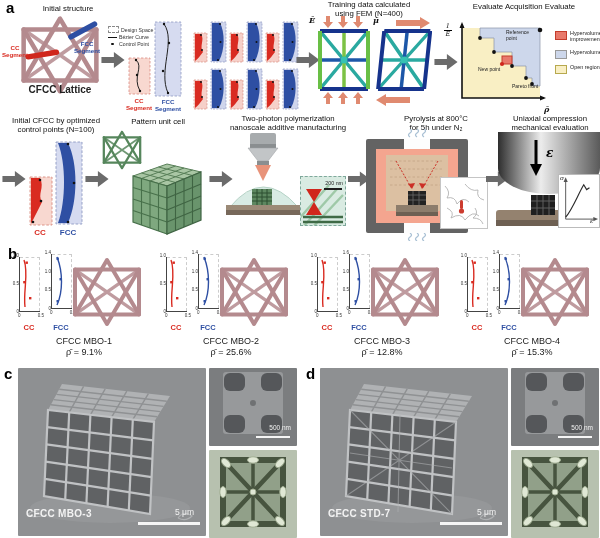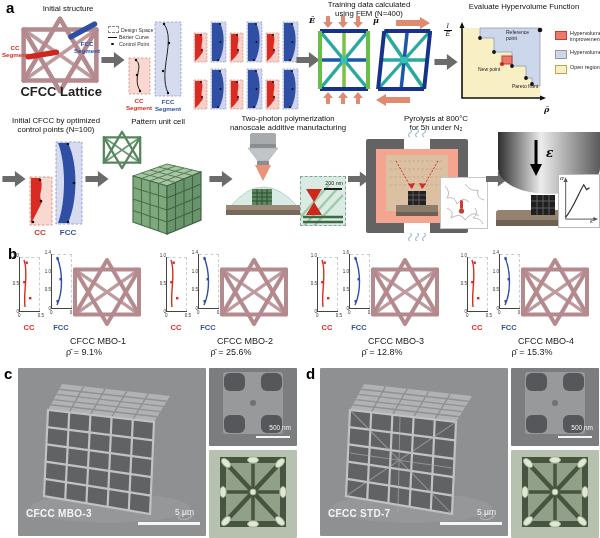--- a/index.html
+++ b/index.html
@@ -27,21 +27,21 @@
   .acq-lg-tx{font-size:5.4px;line-height:1.15;color:#222;white-space:pre-line}
   
   .bgroup{position:absolute;top:247px;width:148px;height:113px}
   .miniplot{position:absolute;width:20px;height:54px;border-left:1px solid #444;border-bottom:1px solid #444}
   .mp-dash{position:absolute;inset:0;border:1px dashed #ccc;border-left:none;border-bottom:none}
   .mp-svg{position:absolute;inset:0;width:100%;height:100%}
   .mp-yt{position:absolute;left:-11px;top:-3px;height:calc(100% + 6px);width:10px;display:flex;flex-direction:column;justify-content:space-between;font-size:4.5px;text-align:right;color:#333;line-height:1}
   .mp-x0{position:absolute;left:-2px;bottom:-7px;font-size:4.5px;color:#333;line-height:1}
   .mp-x1{position:absolute;right:-4px;bottom:-7px;font-size:4.5px;color:#333;line-height:1}
   .mp-lab{position:absolute;font-size:7.5px;font-weight:bold;text-align:center;width:30px}
-  .bname{position:absolute;top:89px;left:40px;width:106px;text-align:center;font-size:9px;color:#1a1a1a}
+  .bname{position:absolute;top:89px;left:26px;width:106px;text-align:center;font-size:9px;color:#1a1a1a}
   .bdensity{position:absolute;top:100px;left:26px;width:106px;text-align:center;font-size:9px;color:#1a1a1a}
   
   .sem{position:absolute;background:#8e9092;border-radius:1px;overflow:hidden}
   .sem-label{position:absolute;left:8px;top:140px;font-size:10px;font-weight:bold;color:#f2f2f2;letter-spacing:.3px}
   .sem-scale-tx{position:absolute;left:128px;top:139px;width:48px;text-align:right;font-size:8.5px;color:#f2f2f2}
   .sem-bar{position:absolute;left:120px;top:154px;width:62px;height:3px;background:#f5f5f5}
   .inset{position:absolute;overflow:hidden;border-radius:1px}
   .in-scale-tx{position:absolute;right:6px;top:56px;font-size:6.5px;color:#f2f2f2}
   .in-bar{position:absolute;right:7px;top:68px;width:34px;height:2.4px;background:#f5f5f5}
   
@@ -144,21 +144,21 @@
   <div class="ttl" style="left:18px;top:4px;width:100px">Initial structure</div>
   <svg class="abs" style="left:12px;top:15px;width:96px;height:80px;color:#b48a8e" viewBox="0 0 100 88">
     <use href="#star"></use>
     <path d="M15 46 L46 41" stroke="#d0261c" stroke-width="6" stroke-linecap="round"></path>
     <path d="M62 24 L88 10" stroke="#2e4fa3" stroke-width="6" stroke-linecap="round"></path>
   </svg>
   <div class="seglab redtx" style="left:0px;top:44px;width:30px">CC
 Segment</div>
   <div class="seglab bluetx" style="left:70px;top:40px;width:34px">FCC
 Segment</div>
-  <div class="abs t" style="left:18px;top:84px;width:84px;text-align:right;font-size:13px;font-weight:600;color:#222">CFCC Lattice</div>
+  <div class="abs t" style="left:18px;top:84px;width:84px;text-align:center;font-size:10px;font-weight:600;color:#222">CFCC Lattice</div>
 
   <svg class="abs" style="left:101px;top:52px;width:24px;height:16px" viewBox="0 0 26 18">
       <use href="#arr"></use>
     </svg>
 
   <div class="lgrow" style="left:108px;top:26px">
       <span class="ic-box"></span>
       <span>Design Space</span>
     </div>
   <div class="lgrow" style="left:108px;top:34px">
@@ -247,21 +247,21 @@
       <path d="M6 17 H52 M6 75 H52" stroke="#16338c" stroke-width="4"></path>
       <path d="M6 17 V75 M52 17 V75" stroke="#16338c" stroke-width="4"></path>
       <circle cx="29" cy="46" r="3.5" fill="#35c2b2"></circle>
     </g>
   </svg>
 
   <svg class="abs" style="left:434px;top:54px;width:24px;height:16px" viewBox="0 0 26 18">
       <use href="#arr"></use>
     </svg>
 
-  <div class="ttl" style="left:448px;top:2px;width:152px">Evaluate Hypervolume Function</div>
+  <div class="ttl" style="left:448px;top:2px;width:152px">Evaluate Acquisition Evaluate</div>
   <div class="frac mi" style="left:444px;top:23px">
     <span>1</span>
     <span class="den">Ē</span>
   </div>
   <svg class="abs" style="left:456px;top:22px;width:92px;height:86px" viewBox="0 0 92 86">
     <rect x="6" y="6" width="78" height="70" fill="#f9efc4"></rect>
     <path d="M24 6 H84 V64 H76 V56 H70 V44 H56 V30 H38 V16 H24 Z" fill="#cdd7eb" stroke="#8a93a8" stroke-width="0.7"></path>
     <rect x="46" y="34" width="10" height="8" fill="#e8796b" stroke="#c43c2c" stroke-width="1"></rect>
     <path d="M6 2 V76 H88" stroke="#111" stroke-width="1.6" fill="none"></path>
     <polygon points="6,0 3.5,6 8.5,6" fill="#111"></polygon>
@@ -413,20 +413,22 @@
         <path d="M34 30 q4 6 -2 10 q8 0 10 6"></path>
       </g>
       <rect x="19" y="22" width="3" height="9" rx="1.5" fill="#cc3b2e"></rect>
       <circle cx="20.5" cy="33" r="2.6" fill="#cc3b2e"></circle>
     </svg>
   </div>
   <svg class="abs" style="left:486px;top:171px;width:22px;height:16px" viewBox="0 0 26 18">
       <use href="#arr"></use>
     </svg>
 
+  <div class="ttl" style="left:500px;top:114px;width:100px">Uniaxial compression
+mechanical evaluation</div>
   <div class="piston"></div>
   <svg class="abs" style="left:528px;top:140px;width:16px;height:36px" viewBox="0 0 16 36">
     <path d="M8 0 V26" stroke="#000" stroke-width="3"></path>
     <polygon points="2,24 14,24 8,36" fill="#000"></polygon>
   </svg>
   <span class="eps-big mi">ε</span>
   <div class="substrate" style="left:496px;top:210px;width:104px;height:12px;border-radius:3px"></div>
   <div class="substrate2" style="left:496px;top:220px;width:104px;height:6px"></div>
   <svg class="abs" style="left:530px;top:194px;width:26px;height:22px" viewBox="0 0 26 22">
     <rect x="1" y="1" width="24" height="20" fill="#1f1f1f"></rect>

